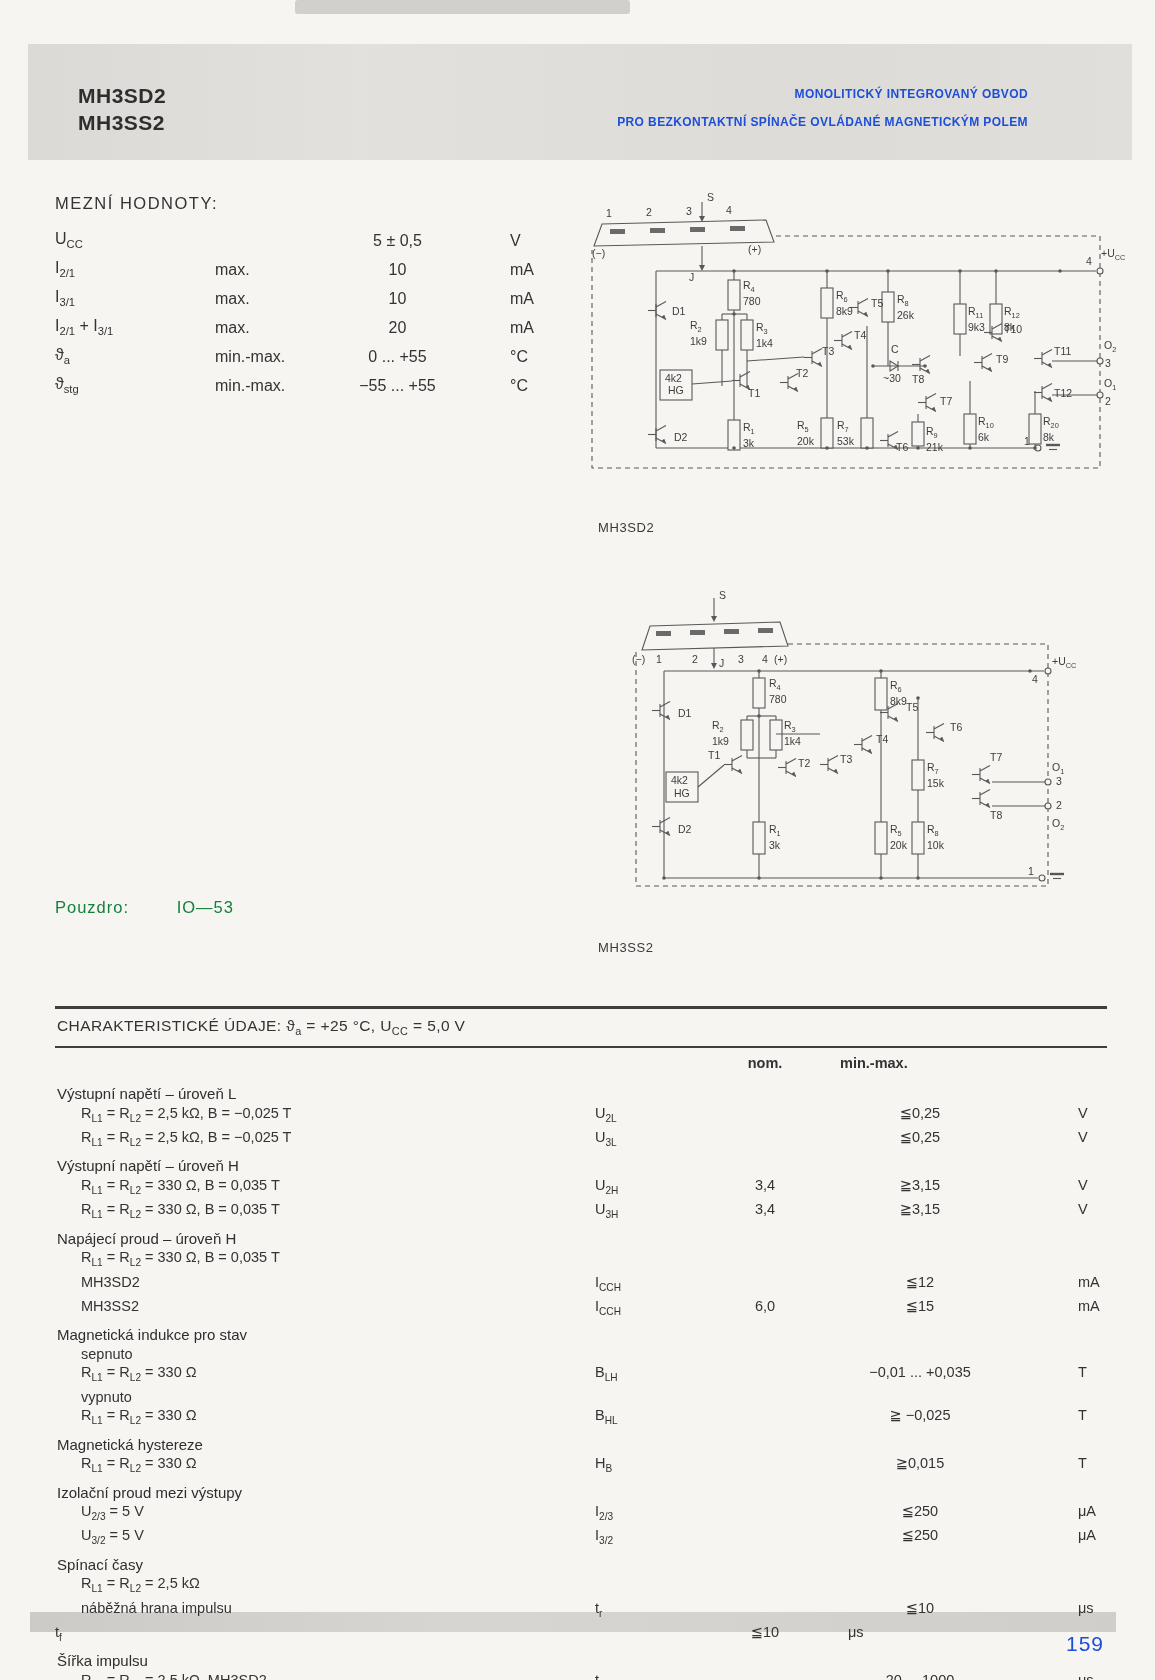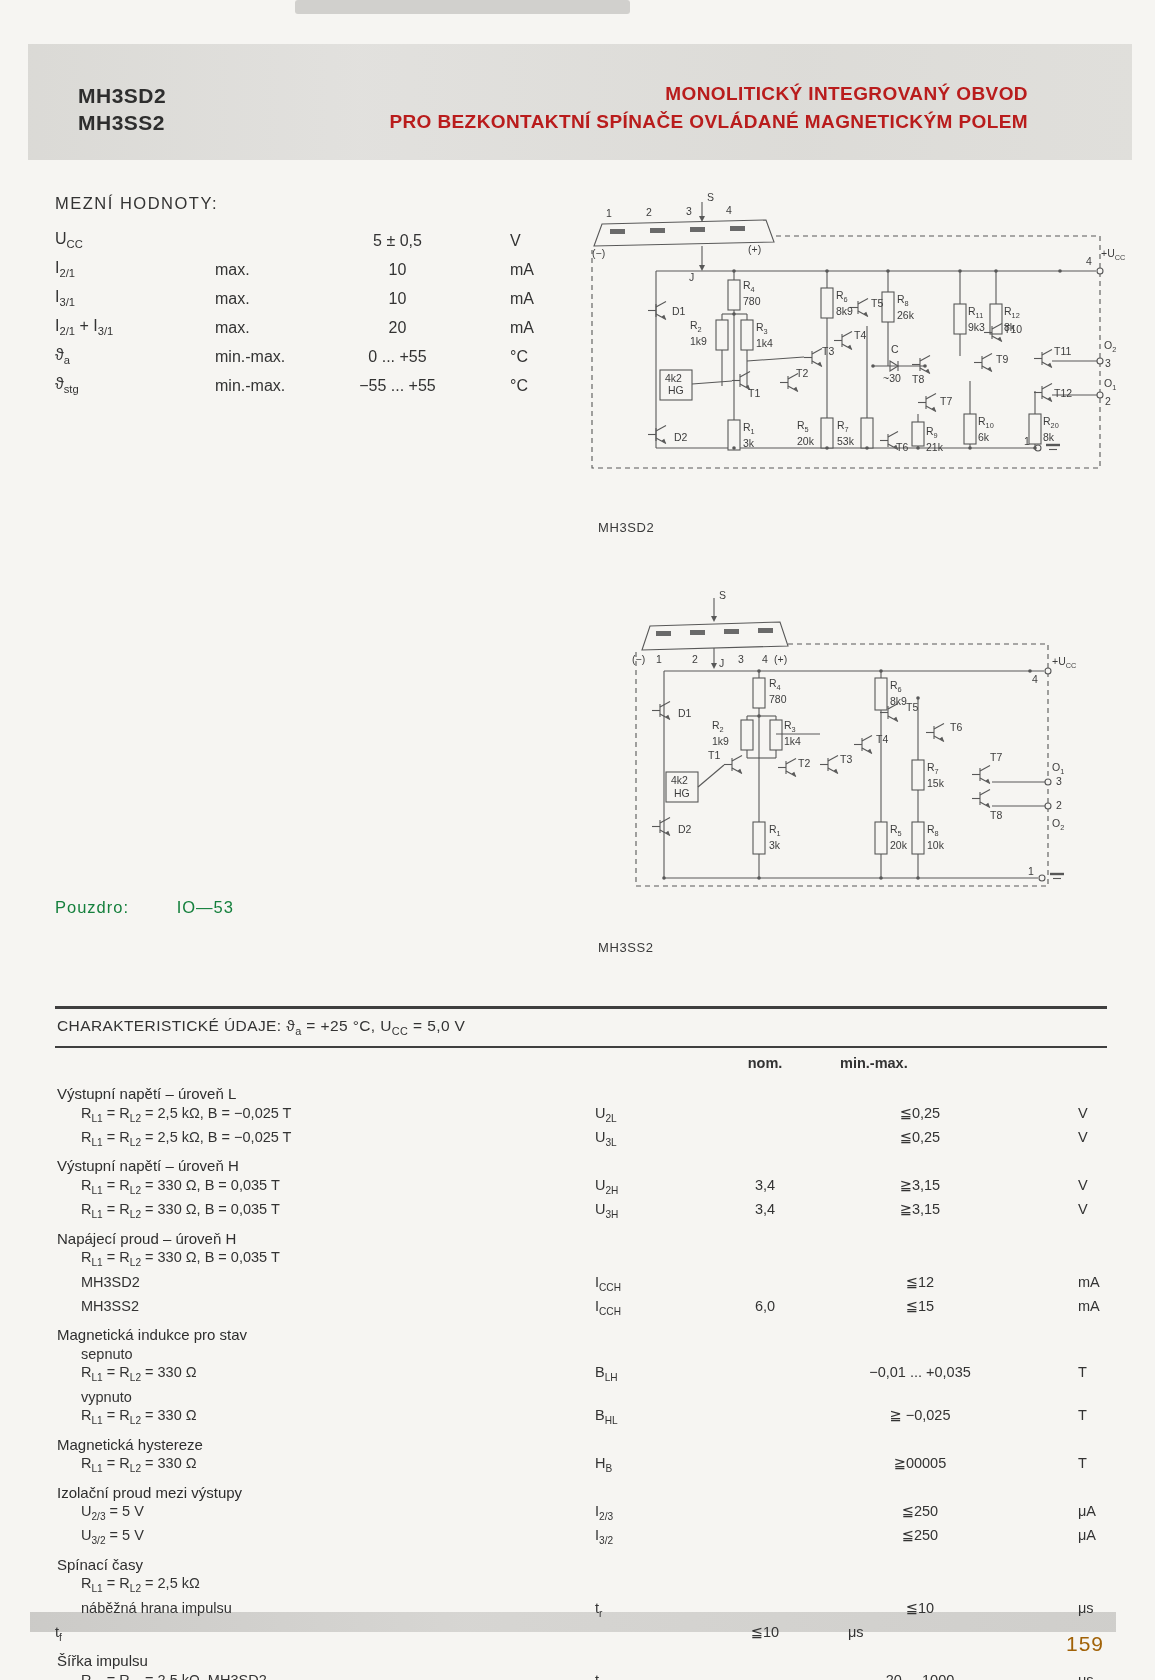--- a/index.html
+++ b/index.html
@@ -12,21 +12,21 @@
 
   
   .smudge-top { left:295px; top:0; width:335px; height:14px; background:#bdbcb8; opacity:.65; border-radius:3px; }
   .band-header { left:28px; top:44px; width:1104px; height:116px;
     background:linear-gradient(90deg,#d6d5d1,#deddda 30%,#d8d7d3 70%,#dcdbd7); opacity:.85; }
   .band-bottom { left:30px; top:1612px; width:1086px; height:20px;
     background:linear-gradient(90deg,#c7c6c3,#d3d2cf 40%,#cbcac7); opacity:.9; }
 
   
   .part-numbers { left:78px; top:82px; font-size:21px; font-weight:bold; line-height:27px; letter-spacing:.5px; }
-  .doc-title { right:127px; top:80px; text-align:right; font-size:19px; font-weight:bold; line-height:28px; letter-spacing:.4px; color:#b91c1c; }
+  .doc-title { right:127px; top:80px; text-align:right; font-size:12px; font-weight:bold; line-height:28px; letter-spacing:.4px; color:#1d4ed8; }
 
   
   .limits-heading { left:55px; top:194px; font-size:16.5px; letter-spacing:1.5px; color:#333; }
   .limits-table { left:55px; top:226px; width:580px; }
   .lim-row { display:grid; grid-template-columns:160px 100px 165px 80px; height:29px; align-items:center; font-size:16px; color:#333; }
   .lim-row .c-val { text-align:center; }
   .lim-row .c-unit { padding-left:30px; }
   sub { font-size:70%; }
 
   
@@ -60,21 +60,21 @@
   .char-row { display:grid; grid-template-columns:540px 130px 80px 230px 72px; font-size:14.5px; line-height:18.5px; color:#333; }
   .char-row .cn { text-align:center; }
   .char-row .cm { text-align:center; }
   .char-row .cu { padding-left:43px; }
   .col-heads { margin-top:6px; height:26px; font-weight:bold; }
   .col-heads .cm { text-align:left; padding-left:35px; }
   .char-sec { margin-top:5px; }
   .sec-title { font-size:15px; line-height:18.5px; padding-left:2px; }
   .char-row .cc { padding-left:26px; }
 
-  .page-number { left:1066px; top:1632px; font-size:21px; color:#a16207; letter-spacing:1px; }
+  .page-number { left:1066px; top:1632px; font-size:21px; color:#1d4ed8; letter-spacing:1px; }
 </style>
 </head>
 <body>
 
 <div class="page">
 
   <div class="abs smudge-top"></div>
   <div class="abs band-header"></div>
   <div class="abs band-bottom"></div>
 
@@ -489,21 +489,21 @@
             <span class="cm">≧ −0,025</span>
             <span class="cu">T</span>
           </div>
         </div>
         <div class="char-sec">
           <div class="sec-title">Magnetická hystereze</div>
           <div class="char-row">
             <span class="cc">R<sub>L1</sub> = R<sub>L2</sub> = 330 Ω</span>
             <span class="cs">H<sub>B</sub></span>
             <span class="cn"></span>
-            <span class="cm">≧00005</span>
+            <span class="cm">≧0,015</span>
             <span class="cu">T</span>
           </div>
         </div>
         <div class="char-sec">
           <div class="sec-title">Izolační proud mezi výstupy</div>
           <div class="char-row">
             <span class="cc">U<sub>2/3</sub> = 5 V</span>
             <span class="cs">I<sub>2/3</sub></span>
             <span class="cn"></span>
             <span class="cm">≦250</span>

